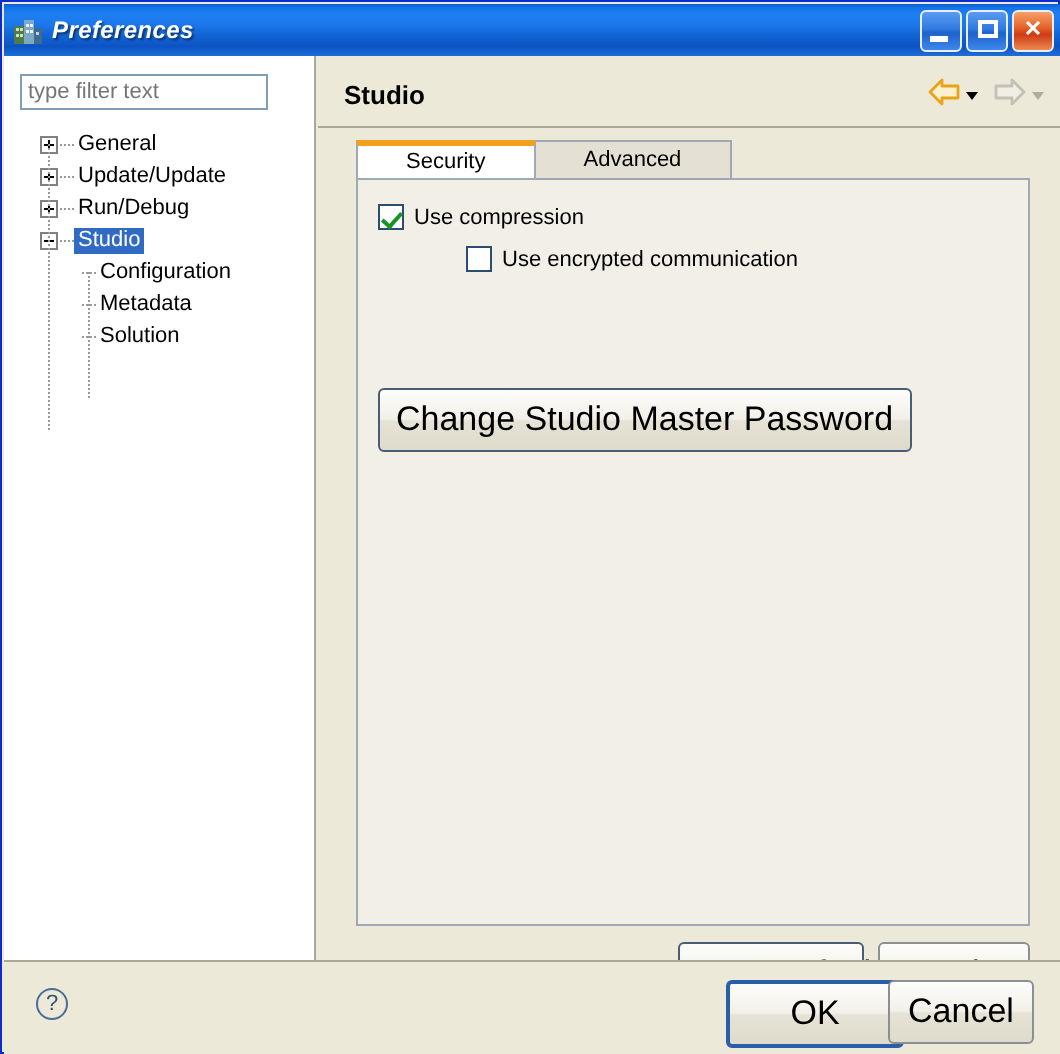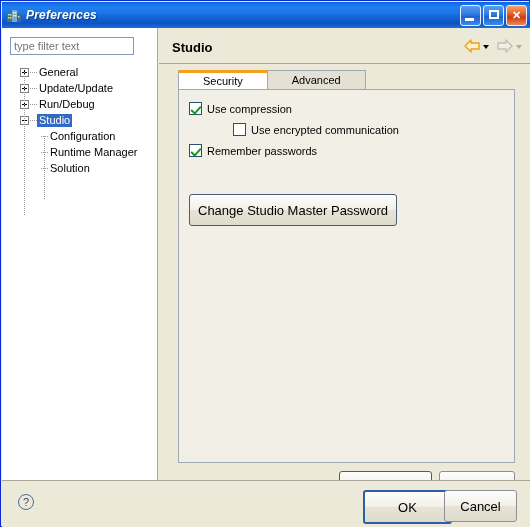--- a/index.html
+++ b/index.html
@@ -247,21 +247,21 @@
     transform: rotate(42deg);
   }
   .check-label { font-size: 11px; color: #000000; }
 
   .btn {
     box-sizing: border-box;
     background: linear-gradient(to bottom, #fdfdfc 0%, #f2f0e8 48%, #e6e3d6 52%, #dedbcc 100%);
     border: 1px solid #4a5d78;
     border-radius: 3px;
     font-family: "Liberation Sans", sans-serif;
-    font-size: 13px;
+    font-size: 17px;
     color: #000000;
     display: flex; align-items: center; justify-content: center;
     padding: 15px 8px;
     white-space: nowrap;
   }
   .btn.grayborder { border-color: #8d8f95; }
 
   .master-pw-btn {
     position: absolute;
     left: 10px; top: 104px;
@@ -374,21 +374,21 @@
             <span class="tree-label">Studio</span>
           </div>
           <div class="tree-row">
             <span style="display: inline-block; flex: 0 0 auto; width: 38px;"></span>
             <span class="dots"></span>
             <span class="tree-label">Configuration</span>
           </div>
           <div class="tree-row">
             <span style="display: inline-block; flex: 0 0 auto; width: 38px;"></span>
             <span class="dots"></span>
-            <span class="tree-label">Runtime Manager</span>
+            <span class="tree-label">Metadata</span>
           </div>
           <div class="tree-row">
             <span style="display: inline-block; flex: 0 0 auto; width: 38px;"></span>
             <span class="dots"></span>
             <span class="tree-label">Solution</span>
           </div>
           <span class="vline" style="left: 22px; top: 8px; height: 144px;"></span>
           <span class="vline" style="left: 42px; top: 72px; height: 64px;"></span>
         </div>
     </div>
@@ -428,24 +428,20 @@
 
       <div class="tab-panel">
         <div class="check-row" style="left:10px; top:12px;">
           <span class="checkbox checked"></span>
           <span class="check-label">Use compression</span>
         </div>
         <div class="check-row" style="left:26px; top:33px;margin-left:28px;">
           <span class="checkbox"></span>
           <span class="check-label">Use encrypted communication</span>
         </div>
-        <div class="check-row" style="left:10px; top:54px;">
-          <span class="checkbox checked"></span>
-          <span class="check-label">Remember passwords</span>
-        </div>
 
         <div class="btn master-pw-btn">Change Studio Master Password</div>
       </div>
 
       <div class="btn restore-btn">Restore Defaults</div>
       <div class="btn apply-btn grayborder">Apply</div>
     </div>
   </div>
 
   <div class="footer">

